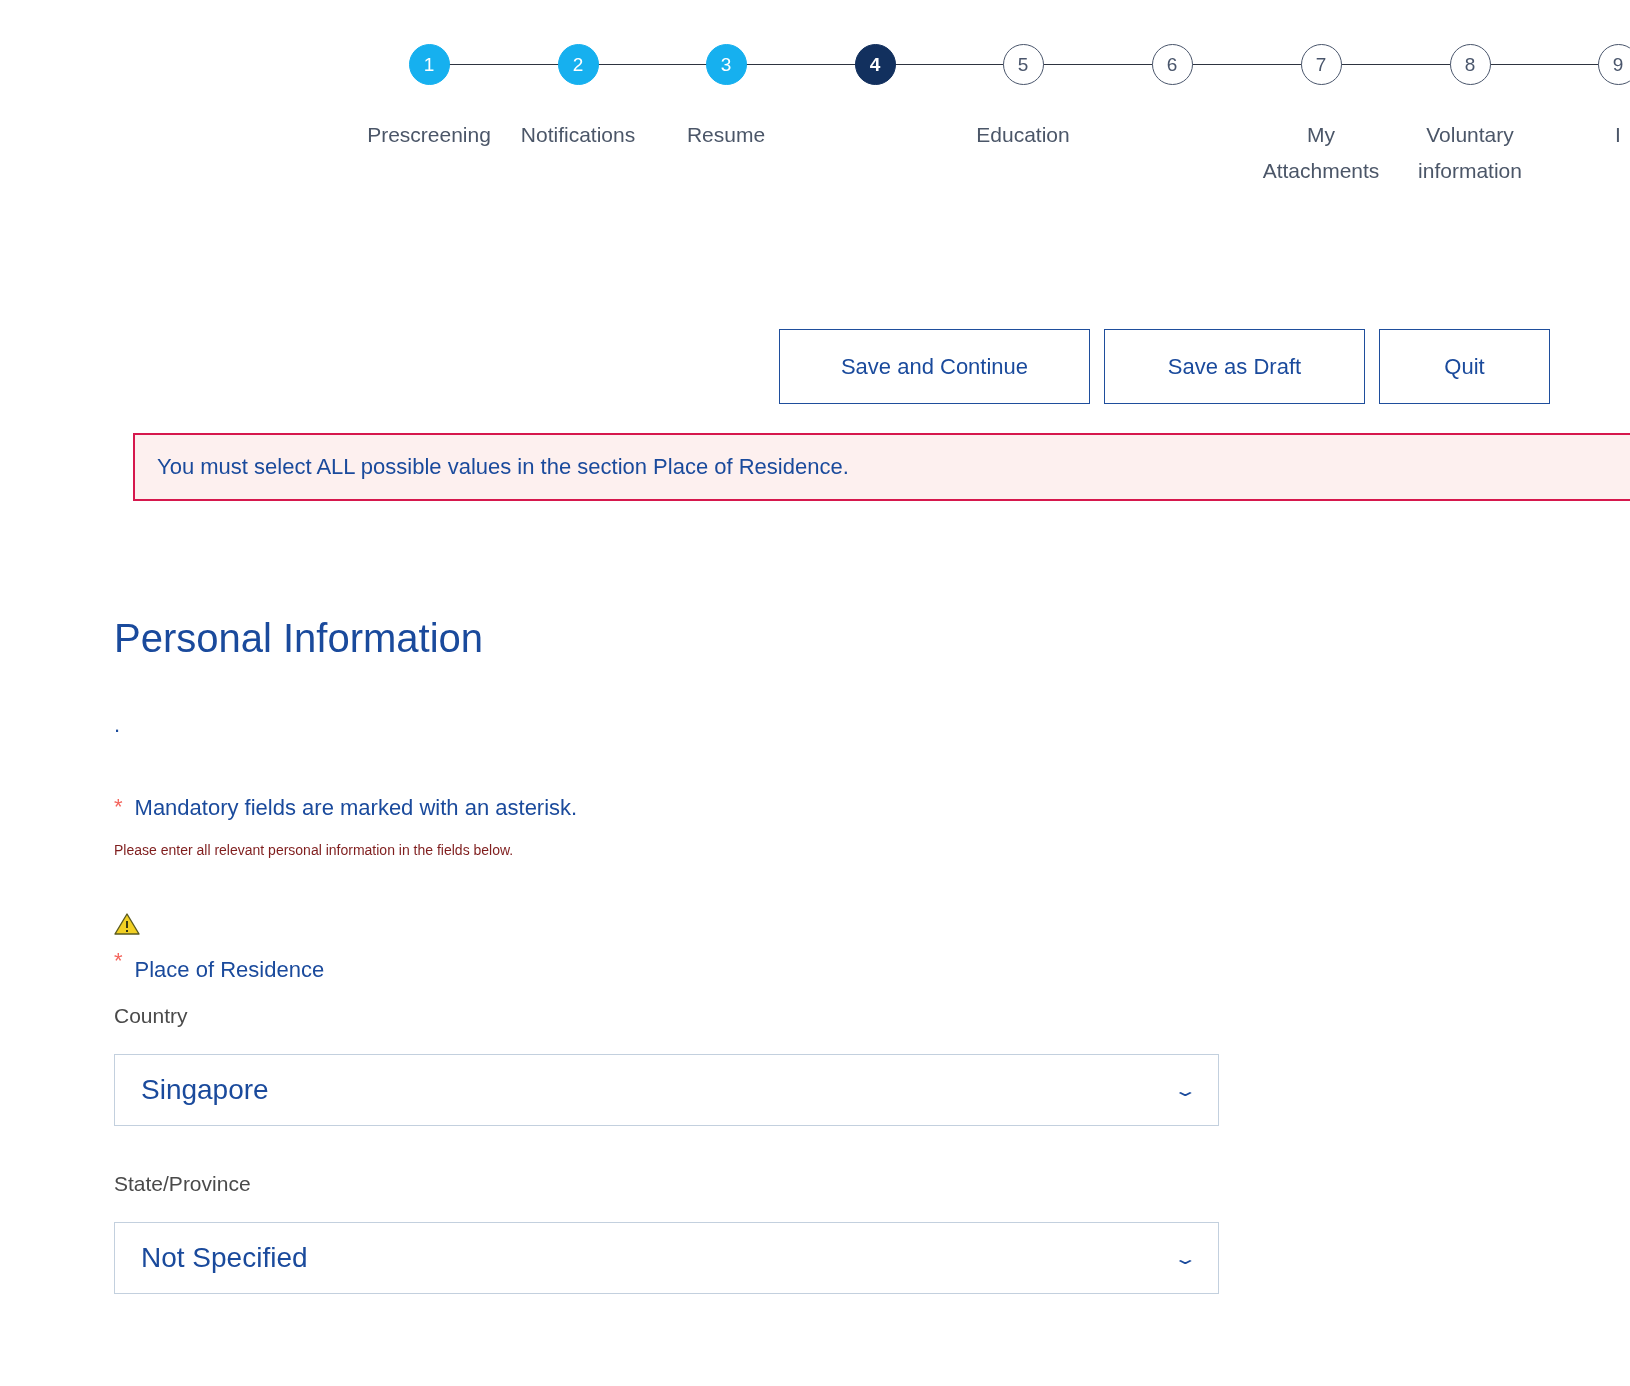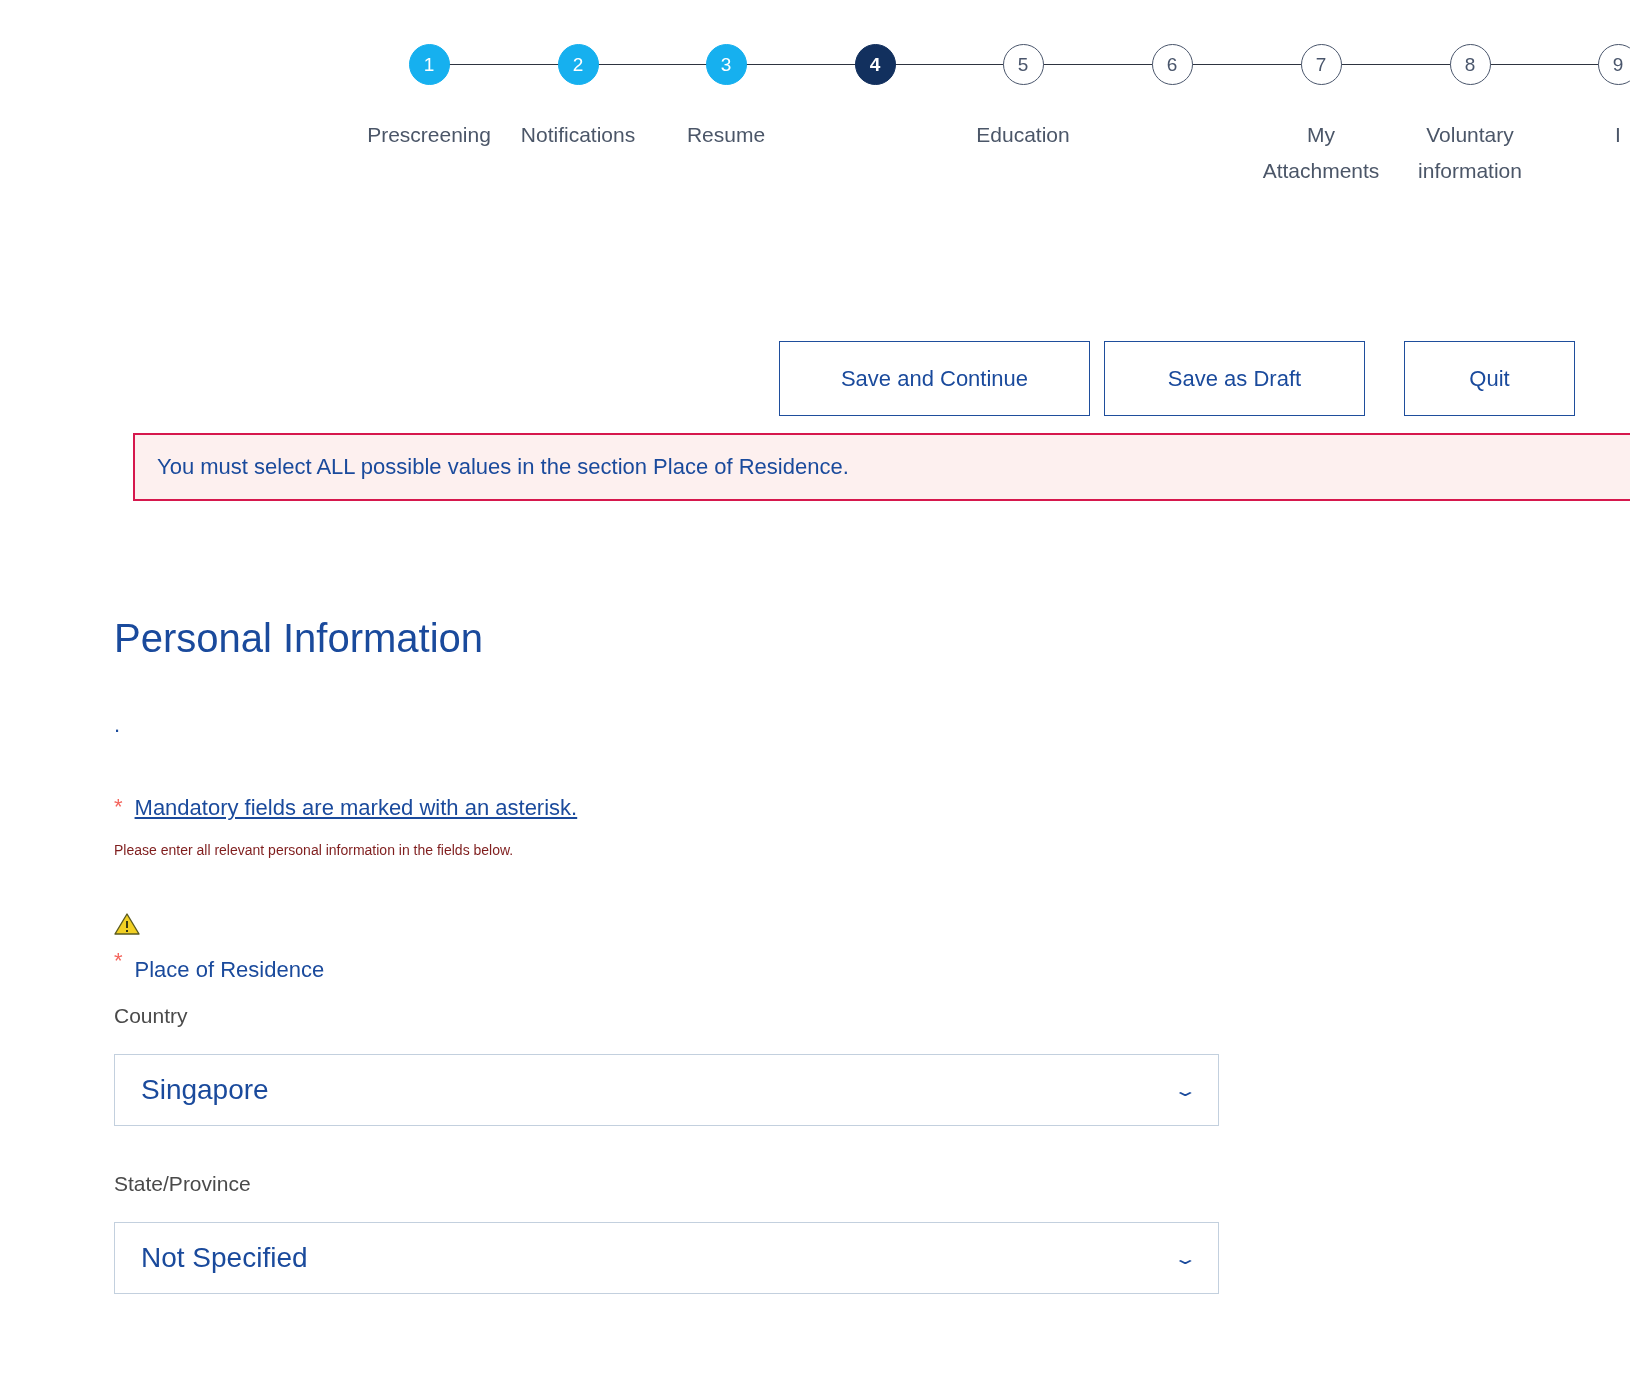--- a/index.html
+++ b/index.html
@@ -82,40 +82,40 @@
     font-size: 21px;
     line-height: 36px;
     color: #4b5668;
     white-space: pre-line;
   }
 
   
   .btn-row {
     position: absolute;
     left: 779px;
-    top: 341px;
+    top: 329px;
     display: flex;
     gap: 14px;
   }
 
   .btn {
     border: 1px solid #1f4e9c;
     background: #ffffff;
     color: #1a4a9c;
     font-size: 22px;
     font-family: "Liberation Sans", sans-serif;
     height: 75px;
     display: flex;
     align-items: center;
     justify-content: center;
     cursor: pointer;
   }
   .btn.wide   { width: 311px; }
   .btn.medium { width: 261px; }
-  .btn.small  { width: 171px; margin-left: 25px; }
+  .btn.small  { width: 171px; }
 
   
   .error-banner {
     position: absolute;
     left: 133px;
     top: 433px;
     width: 1520px;
     height: 68px;
     background: #fdf0ef;
     border: 2px solid #d6184d;
@@ -161,21 +161,20 @@
     color: #f4655d;
     font-size: 22px;
     line-height: 22px;
     margin-right: 12px;
   }
 
   .mandatory-text {
     font-size: 22px;
     color: #1a4a9c;
     line-height: 24px;
-    text-decoration: underline;
   }
 
   .intro-text {
     margin-top: 22px;
     font-size: 14px;
     color: #7f1d1d;
   }
 
   .warn-icon-wrap {
     margin-top: 54px;

